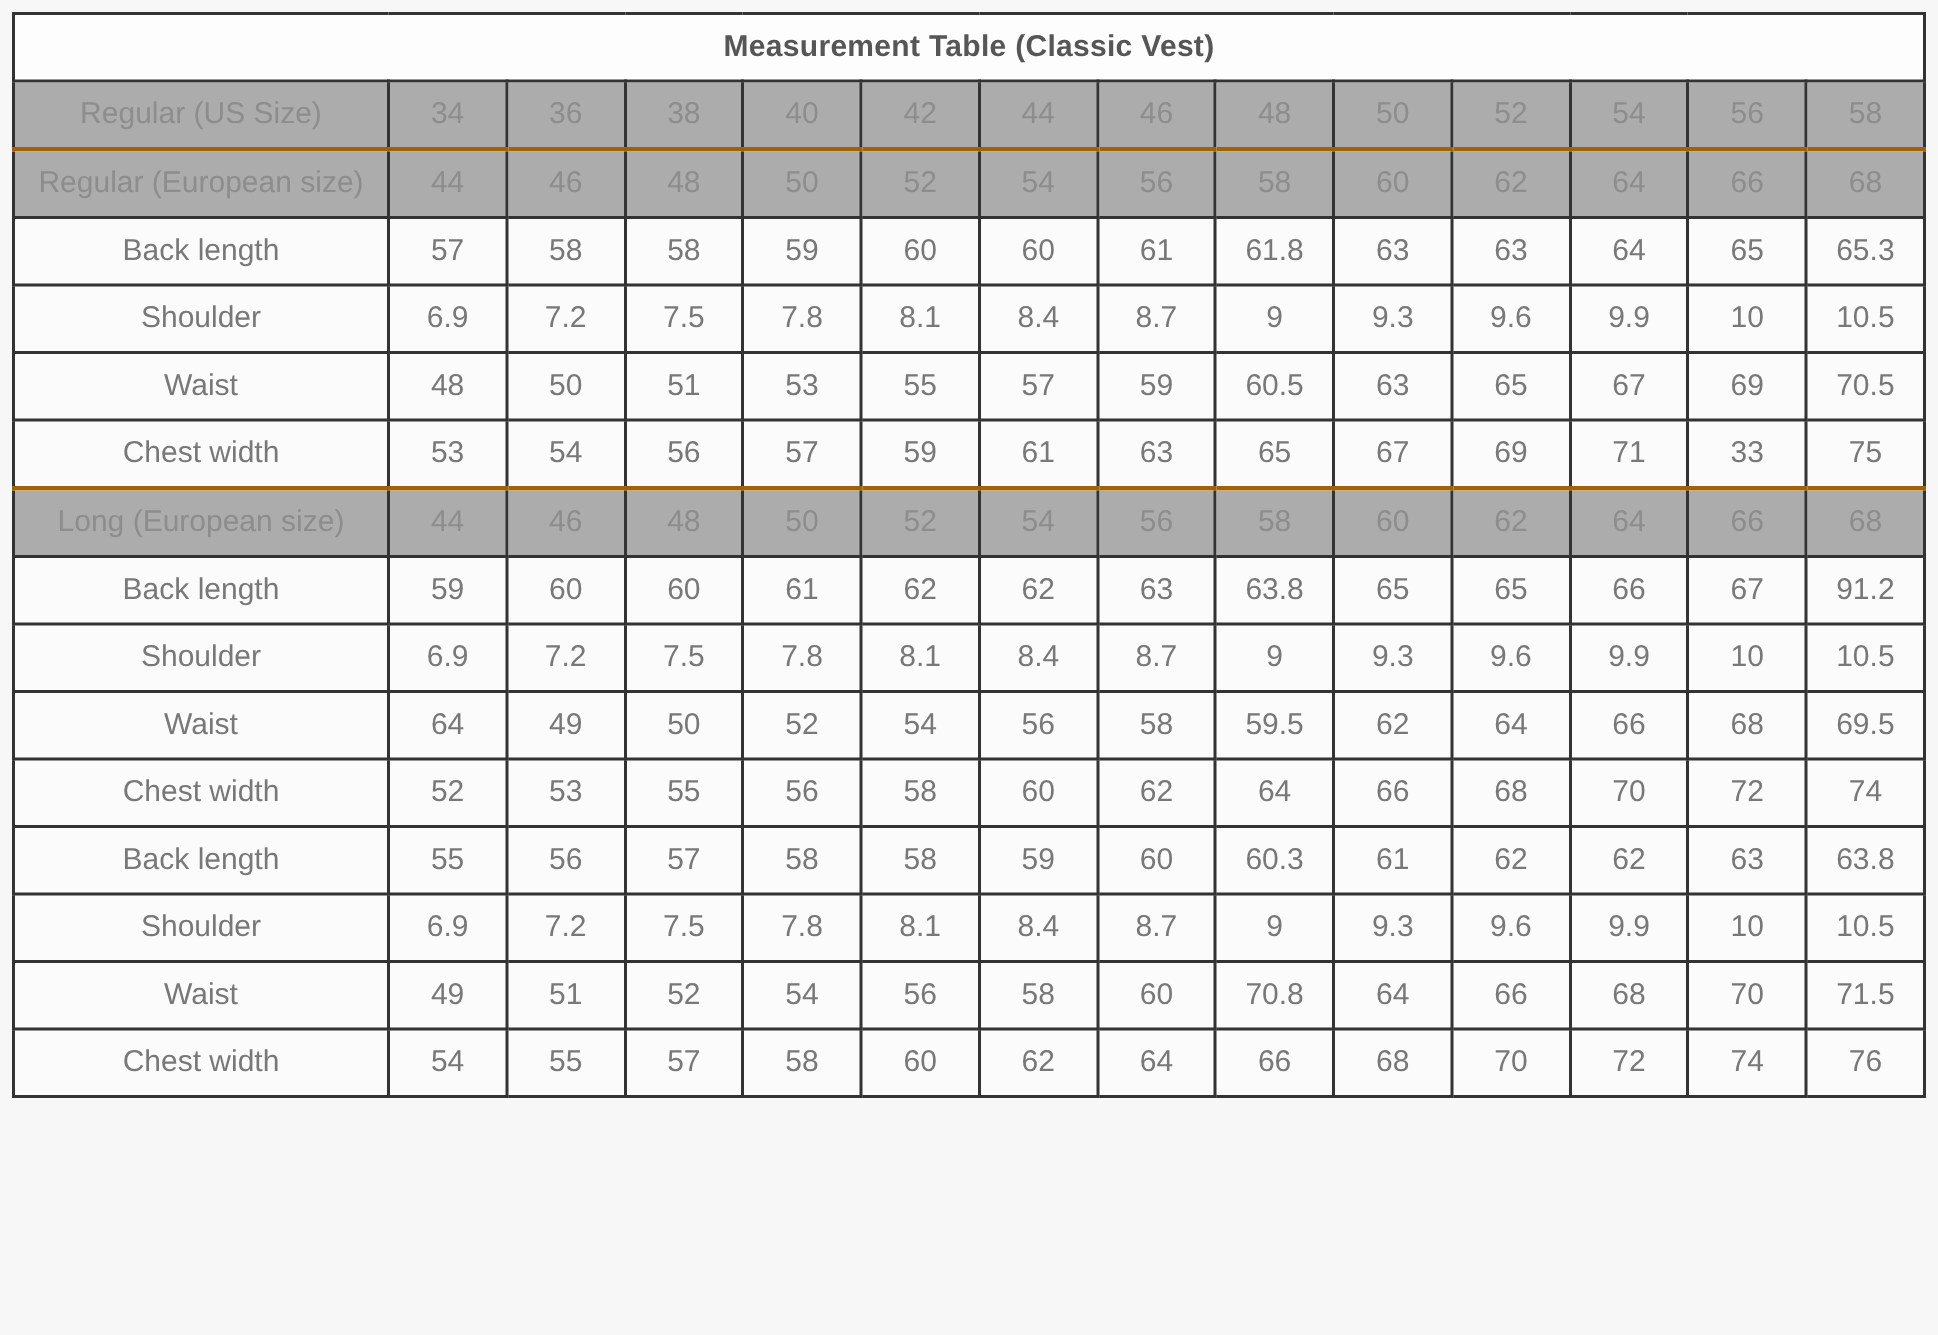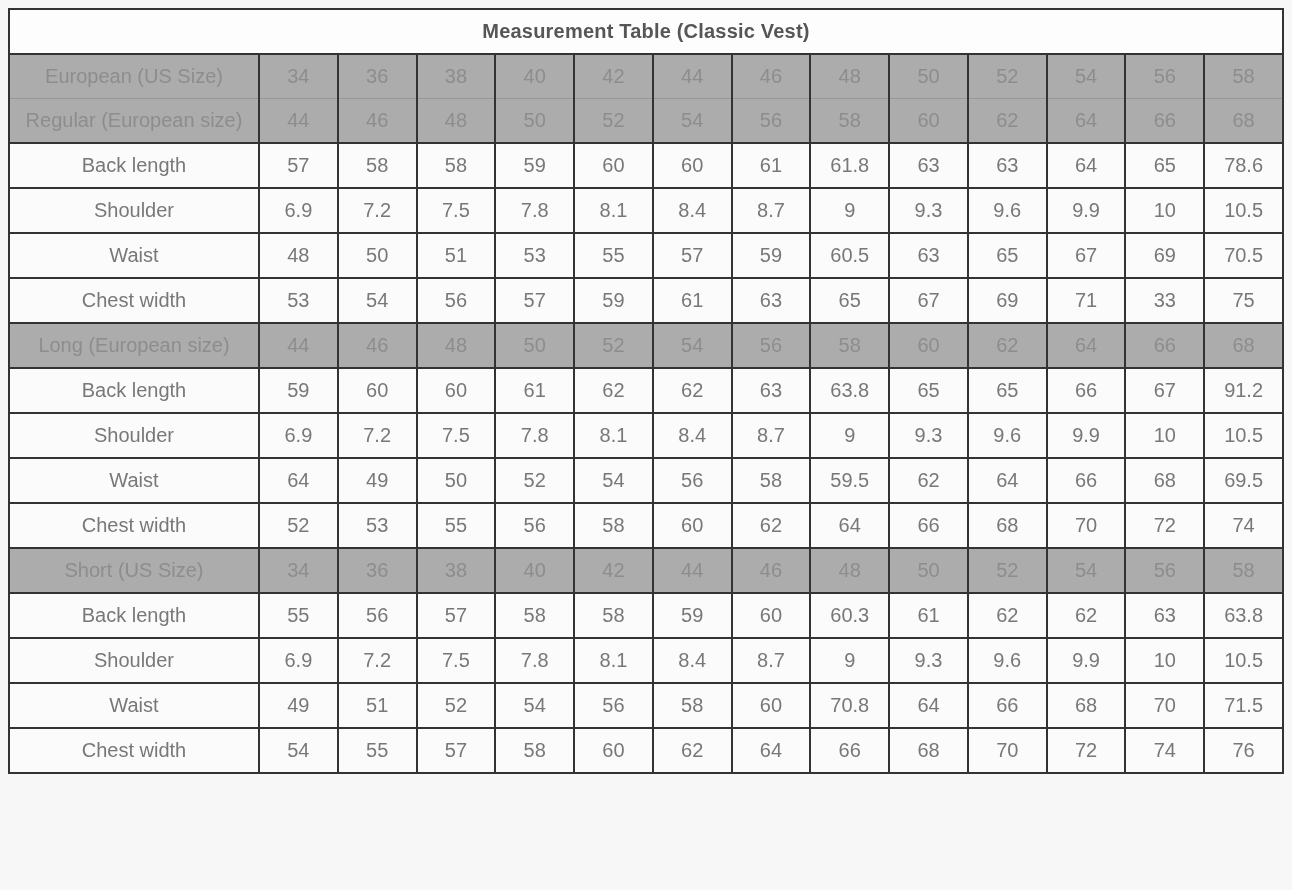--- a/index.html
+++ b/index.html
@@ -41,21 +41,21 @@
   }
   tr.data-row td {
     background: #fbfbfb;
     color: #787878;
   }
   tr.hdr td {
     background: #acacac;
     color: #8d8d8d;
   }
   tr.hdr1 td { border-bottom: 1px solid #979797; }
-  tr.hdr2 td { border-top: 1px solid #a16207; }
+  tr.hdr2 td { border-top: 3px solid #a16207; }
   col.label-col { width: 250px; }
 </style>
 </head>
 <body>
 
 <div class="page">
   <table class="mtable">
     <colgroup>
       <col class="label-col">
       <col>
@@ -72,21 +72,21 @@
         <col>
         <col>
     </colgroup>
     <thead>
       <tr>
         <th class="title-cell" colspan="14">Measurement Table (Classic Vest)</th>
       </tr>
     </thead>
     <tbody>
         <tr class="hdr hdr1">
-          <td>European (US Size)</td>
+          <td>Regular (US Size)</td>
           <td>34</td>
           <td>36</td>
           <td>38</td>
           <td>40</td>
           <td>42</td>
           <td>44</td>
           <td>46</td>
           <td>48</td>
           <td>50</td>
           <td>52</td>
@@ -117,21 +117,21 @@
           <td>58</td>
           <td>59</td>
           <td>60</td>
           <td>60</td>
           <td>61</td>
           <td>61.8</td>
           <td>63</td>
           <td>63</td>
           <td>64</td>
           <td>65</td>
-          <td>78.6</td>
+          <td>65.3</td>
         </tr>
         <tr class="data-row">
           <td>Shoulder</td>
           <td>6.9</td>
           <td>7.2</td>
           <td>7.5</td>
           <td>7.8</td>
           <td>8.1</td>
           <td>8.4</td>
           <td>8.7</td>
@@ -247,36 +247,20 @@
           <td>58</td>
           <td>60</td>
           <td>62</td>
           <td>64</td>
           <td>66</td>
           <td>68</td>
           <td>70</td>
           <td>72</td>
           <td>74</td>
         </tr>
-        <tr class="hdr hdr1">
-          <td>Short (US Size)</td>
-          <td>34</td>
-          <td>36</td>
-          <td>38</td>
-          <td>40</td>
-          <td>42</td>
-          <td>44</td>
-          <td>46</td>
-          <td>48</td>
-          <td>50</td>
-          <td>52</td>
-          <td>54</td>
-          <td>56</td>
-          <td>58</td>
-        </tr>
         <tr class="data-row">
           <td>Back length</td>
           <td>55</td>
           <td>56</td>
           <td>57</td>
           <td>58</td>
           <td>58</td>
           <td>59</td>
           <td>60</td>
           <td>60.3</td>

